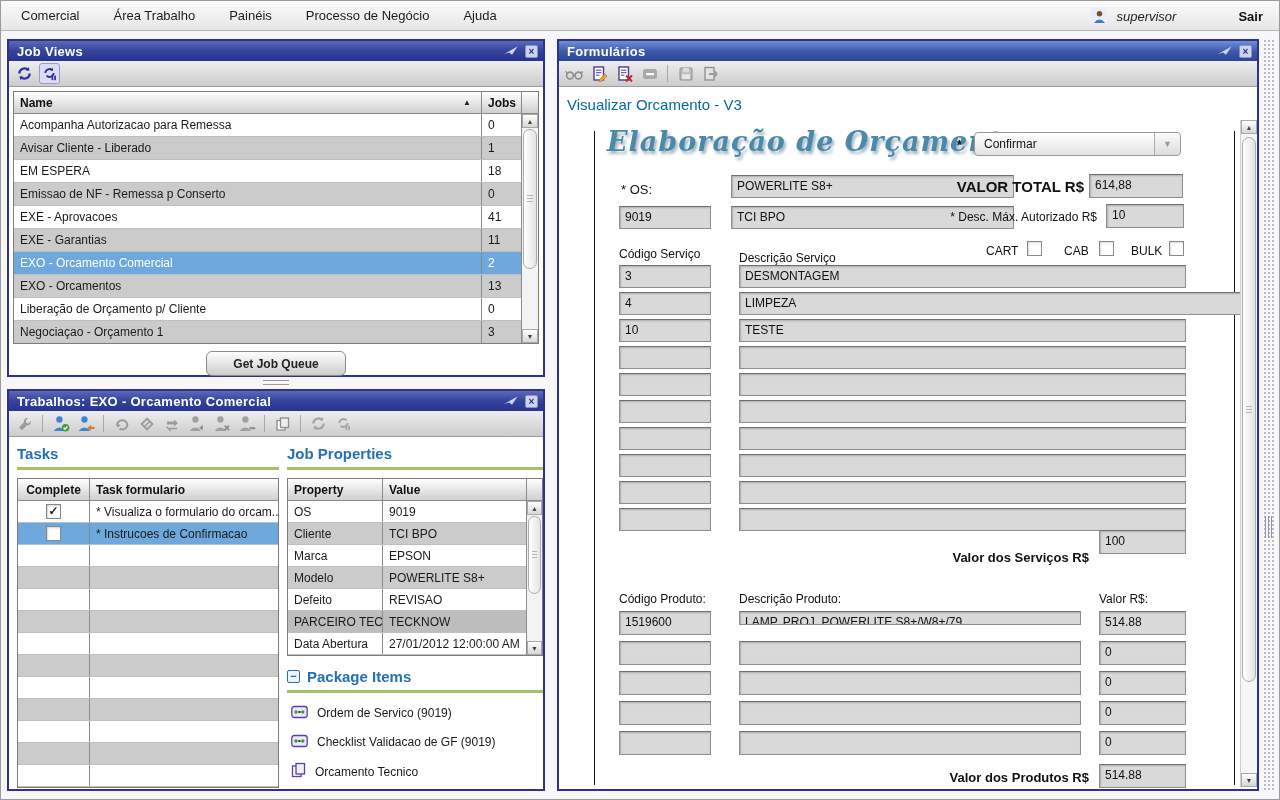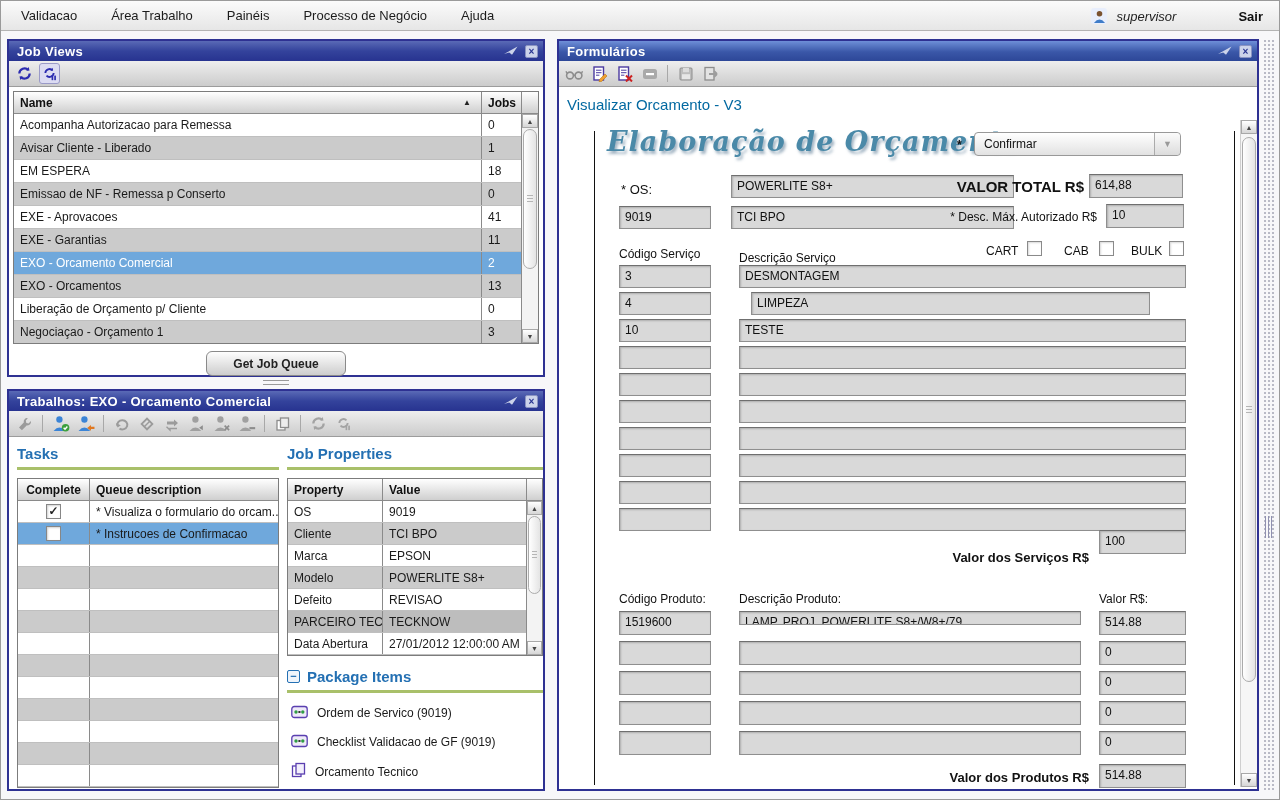--- a/index.html
+++ b/index.html
@@ -115,21 +115,21 @@
   .vstrip-grip { position:absolute; top:477px; left:2px; width:8px; height:22px;
     background:repeating-linear-gradient(90deg,#8f90b0 0 1px,transparent 1px 3px); }
 </style>
 </head>
 <body>
 
 <div id="app">
 
   <div class="menubar">
     <div class="menu-items" id="menu-items">
-        <div class="menu-item">Validacao</div>
+        <div class="menu-item">Comercial</div>
         <div class="menu-item">Área Trabalho</div>
         <div class="menu-item">Painéis</div>
         <div class="menu-item">Processo de Negócio</div>
         <div class="menu-item">Ajuda</div>
       </div>
     <div class="menu-right">
       <span class="avatar">
         <svg width="13" height="13" viewBox="0 0 14 14">
             <circle cx="7" cy="4" r="3" fill="#7a5230"></circle>
             <path d="M1 14 Q7 6.5 13 14 Z" fill="#3f7cc8"></path>
@@ -332,21 +332,21 @@
           </svg>
         </span>
     </div>
 
     <div class="tasks-col">
       <div class="section-h">Tasks</div>
       <div class="green-hr"></div>
       <div class="grid" style="height:310px;">
         <div class="grid-header">
           <div class="gcell" style="width:72px; text-align:center; border-right:1px solid #8a8a8a; height:100%; display:flex; align-items:center; justify-content:center;">Complete</div>
-          <div class="gcell task-desc">Queue description</div>
+          <div class="gcell task-desc">Task formulario</div>
         </div>
         <div id="task-rows">
             <div class="grid-row" style="height: 22px;">
               <div class="task-complete">
                 <div class="cbx">✓</div>
               </div>
               <div class="gcell task-desc">* Visualiza o formulario do orcam...</div>
             </div>
             <div class="grid-row row-sel" style="height: 22px;">
               <div class="task-complete">
@@ -571,21 +571,21 @@
           <span class="flabel" style="left: 572px; top: 126px;">BULK</span>
           <div class="fcbx" style="left: 610px; top: 123px;"></div>
         </div>
 
       <span class="flabel" style="left:60px; top:129px;">Código Serviço</span>
       <span class="flabel" style="left:180px; top:133px;">Descrição Serviço</span>
       <div id="servico-rows">
           <div class="field" style="left: 60px; top: 147px; width: 92px;">3</div>
           <div class="field" style="left: 180px; top: 147px; width: 447px;">DESMONTAGEM</div>
           <div class="field" style="left: 60px; top: 174px; width: 92px;">4</div>
-          <div class="field" style="left: 180px; top: 174px; width: 399px; margin-left: 12px;">LIMPEZA</div>
+          <div class="field" style="left: 180px; top: 174px; width: 511px;">LIMPEZA</div>
           <div class="field" style="left: 60px; top: 201px; width: 92px;">10</div>
           <div class="field" style="left: 180px; top: 201px; width: 447px;">TESTE</div>
           <div class="field" style="left: 60px; top: 228px; width: 92px;"></div>
           <div class="field" style="left: 180px; top: 228px; width: 447px;"></div>
           <div class="field" style="left: 60px; top: 255px; width: 92px;"></div>
           <div class="field" style="left: 180px; top: 255px; width: 447px;"></div>
           <div class="field" style="left: 60px; top: 282px; width: 92px;"></div>
           <div class="field" style="left: 180px; top: 282px; width: 447px;"></div>
           <div class="field" style="left: 60px; top: 309px; width: 92px;"></div>
           <div class="field" style="left: 180px; top: 309px; width: 447px;"></div>

